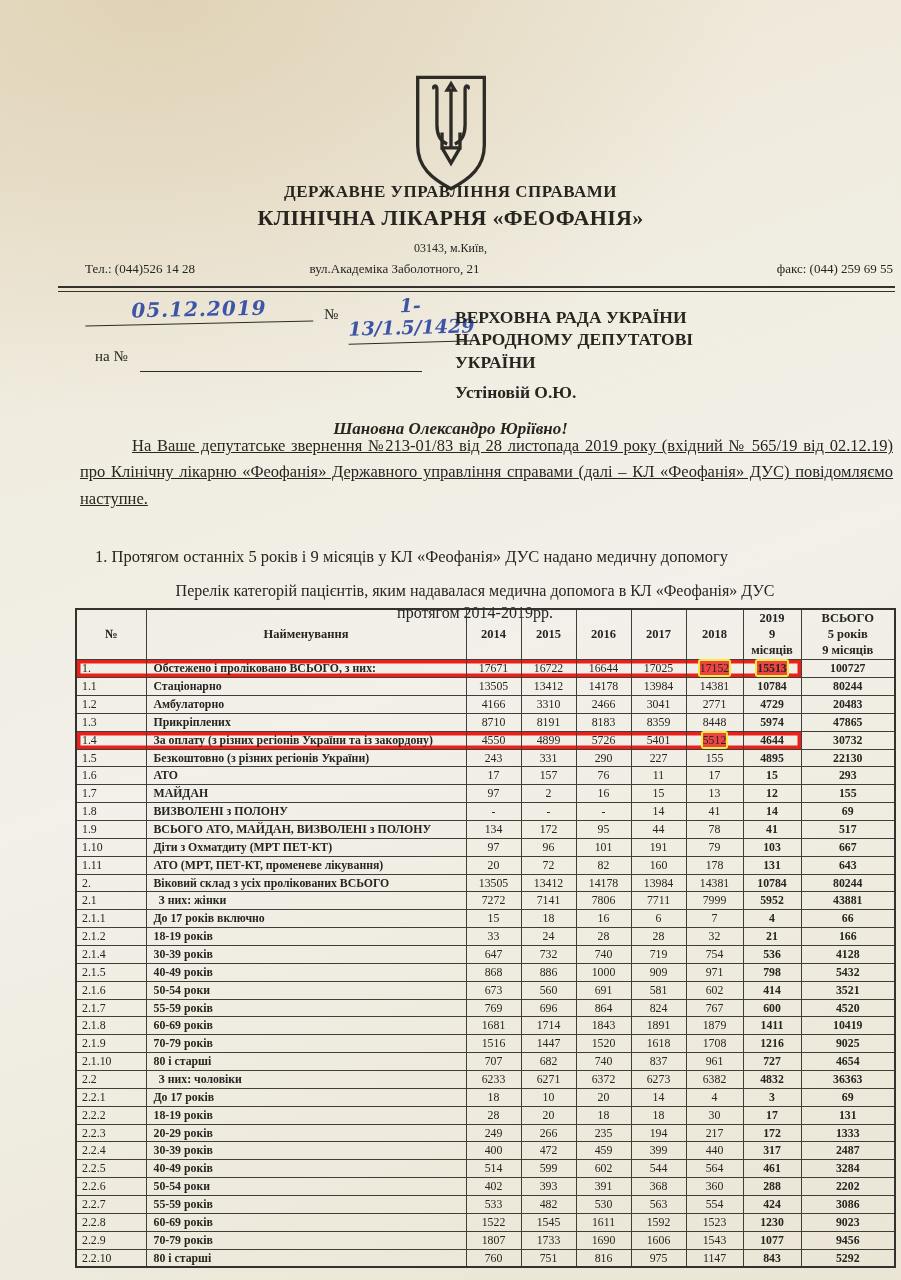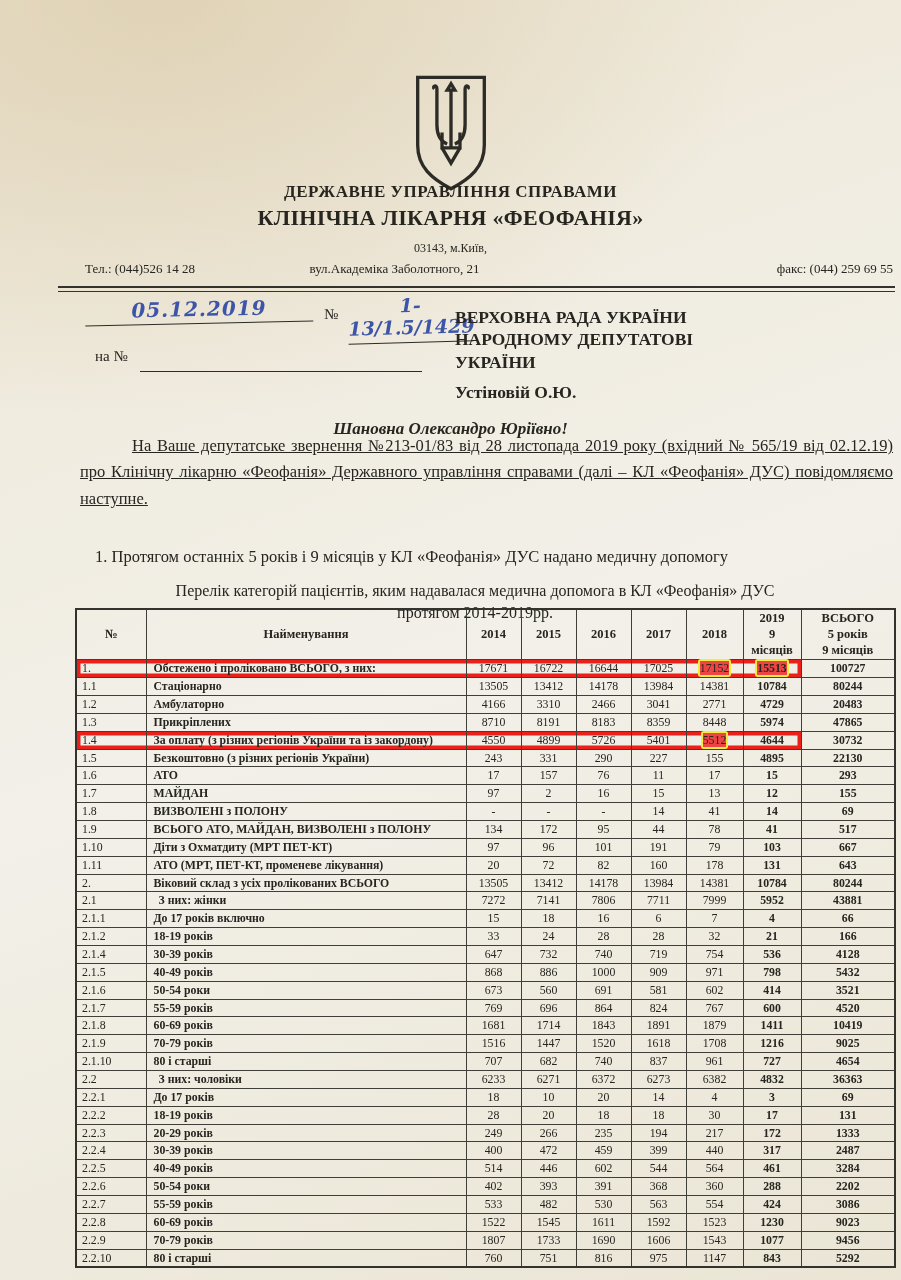--- a/index.html
+++ b/index.html
@@ -444,21 +444,21 @@
           <td class="v2">459</td>
           <td class="v3">399</td>
           <td class="v4">440</td>
           <td class="v5">317</td>
           <td class="v6">2487</td>
         </tr>
         <tr>
           <td class="c-num">2.2.5</td>
           <td class="c-label">40-49 років</td>
           <td class="v0">514</td>
-          <td class="v1">446</td>
+          <td class="v1">599</td>
           <td class="v2">602</td>
           <td class="v3">544</td>
           <td class="v4">564</td>
           <td class="v5">461</td>
           <td class="v6">3284</td>
         </tr>
         <tr>
           <td class="c-num">2.2.6</td>
           <td class="c-label">50-54 роки</td>
           <td class="v0">402</td>

